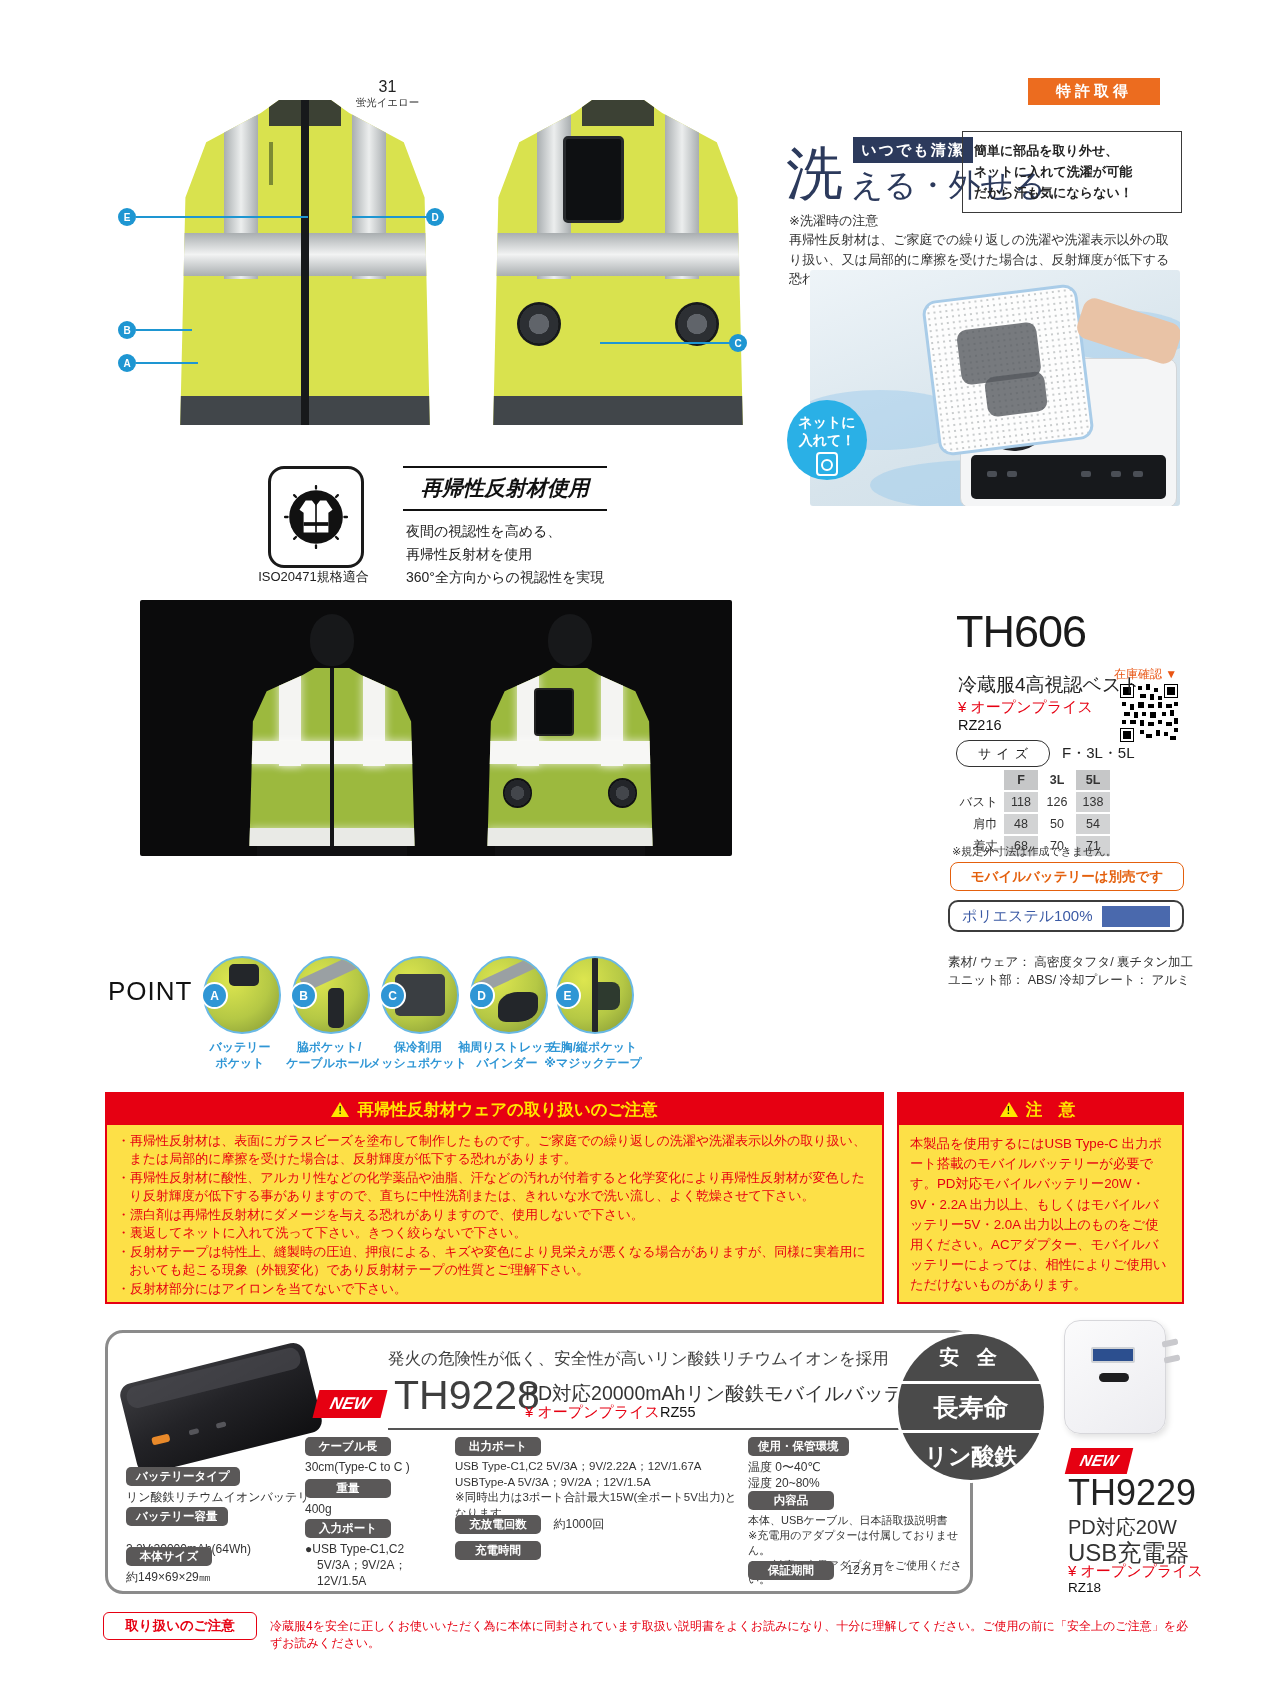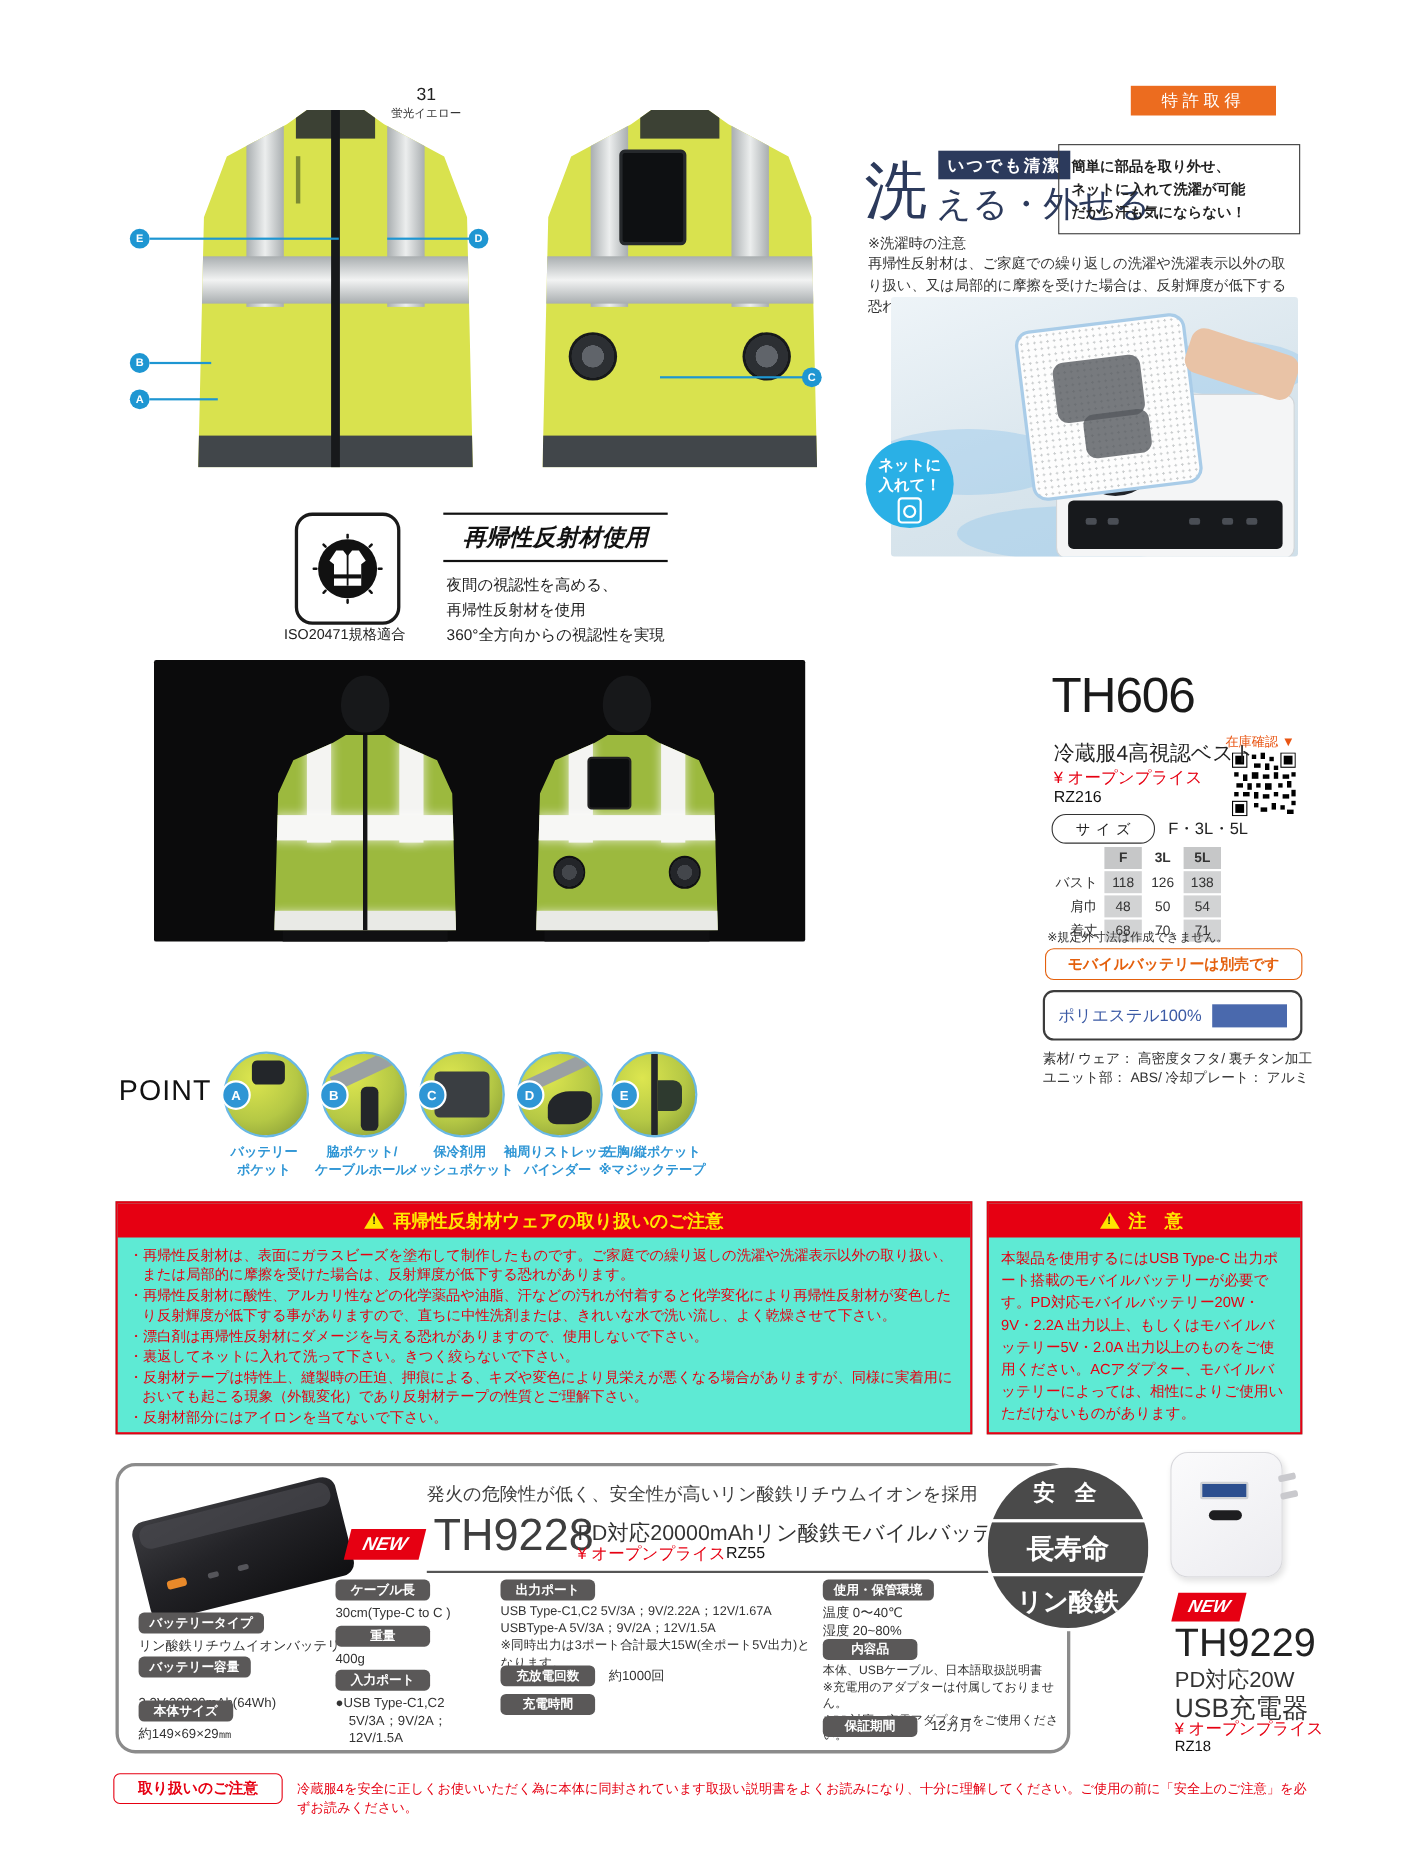--- a/index.html
+++ b/index.html
@@ -24,21 +24,21 @@
   .device{left:29%;top:11%;width:21%;height:25%;background:#0e1012;border:3px solid #26292c;border-radius:5px}
   .fan{width:17%;aspect-ratio:1;border-radius:50%;top:62%;
        background:radial-gradient(circle,#60646a 32%,#2c2f33 33% 62%,#17191b 63%)}
   .fan.l{left:11%}.fan.r{right:11%}
 
   .callout-dot{position:absolute;width:18px;height:18px;border-radius:50%;background:#1e96d2;color:#fff;
         font-size:10px;font-weight:bold;display:flex;align-items:center;justify-content:center;z-index:3}
   .callout-line{position:absolute;height:1.5px;background:#1e96d2;z-index:2}
 
   
-  .patent{background:#ec6c1f;color:#fff;font-size:15px;font-weight:normal;letter-spacing:4px;
+  .patent{background:#ec6c1f;color:#fff;font-size:15px;font-weight:bold;letter-spacing:4px;
           display:flex;align-items:center;justify-content:center}
   .navy{color:#2c3a5c}
   .clean-badge{background:#2c3a5c;color:#fff;font-size:15px;font-weight:bold;letter-spacing:2px;
                display:flex;align-items:center;justify-content:center}
   .info-box{border:1.5px solid #3a3a3a;padding:9px 11px;font-size:13px;font-weight:bold;line-height:1.6;color:#222}
 
   
   .washer{background:linear-gradient(160deg,#eef4f8,#d7e4ec 60%,#cfdfe9);border-radius:3px;overflow:hidden}
   .splash{position:absolute;background:rgba(150,200,235,.45);border-radius:50%}
   .machine{position:absolute;background:#f4f5f6;border-radius:10px;border:1px solid #d2d6d9}
@@ -96,21 +96,21 @@
   .chev{display:inline-block;width:15px;height:15px;border-top:7px solid #111;border-right:7px solid #111;transform:rotate(45deg)}
   .pcircle{position:absolute;width:74px;height:74px;border-radius:50%;border:2px solid #69b8e4;overflow:hidden;
            background:radial-gradient(circle at 35% 30%,#dde64f,#b5c845 55%,#7f9434)}
   .pgray{position:absolute;background:#9aa0a3;transform:rotate(-25deg)}
   .pdark{position:absolute;background:#23262a;border-radius:5px}
   .pletter{position:absolute;width:23px;height:23px;border-radius:50%;background:#2f96d5;border:2px solid #fff;
            color:#fff;font-size:12px;font-weight:bold;display:flex;align-items:center;justify-content:center;z-index:2}
   .pcap{position:absolute;width:110px;text-align:center;font-size:12px;font-weight:bold;color:#2f96d5;line-height:1.3}
 
   
-  .warnbox{position:absolute;border:2px solid #e60012;background:#5eead4}
+  .warnbox{position:absolute;border:2px solid #e60012;background:#fde047}
   .warnhead{height:31px;background:#e60012;color:#ffe600;font-size:16.5px;font-weight:bold;
             display:flex;align-items:center;justify-content:center;gap:8px}
   .warn-tri{width:0;height:0;border-left:9px solid transparent;border-right:9px solid transparent;
             border-bottom:15px solid #ffe600;position:relative}
   .warn-tri::after{content:"!";position:absolute;left:-2px;top:2.5px;color:#111;font-size:10px;font-weight:bold}
   .warnbody{padding:7px 10px;color:#e60012;font-size:13px;line-height:1.42}
   .bullet{text-indent:-.95em;padding-left:.95em}
 
   
   .bigbox{border:3px solid #8b8b8b;border-radius:18px;background:#fff}
@@ -345,21 +345,21 @@
   <div class="cell">50</div>
   <div class="cell shade">54</div>
 
   <div class="cell lab">着丈</div>
   <div class="cell shade">68</div>
   <div class="cell">70</div>
   <div class="cell shade">71</div>
 </div>
 <div class="abs" style="left:952px;top:844px;font-size:11px;color:#333">※規定外寸法は作成できません。</div>
 <div class="abs sep-pill" style="left:950px;top:862px;width:232px;height:27px">モバイルバッテリーは別売です</div>
-<div class="abs poly-box" style="left:948px;top:900px;width:236px;height:46px">
+<div class="abs poly-box" style="left:948px;top:900px;width:236px;height:32px">
   <span class="b" style="color:#3b5aa5;font-size:15px">ポリエステル100%</span>
   <span class="poly-bar"></span>
 </div>
 <div class="abs" style="left:948px;top:954px;font-size:12.5px;color:#333">素材/ ウェア： 高密度タフタ/ 裏チタン加工</div>
 <div class="abs" style="left:948px;top:972px;font-size:12.5px;color:#333">ユニット部： ABS/ 冷却プレート： アルミ</div>
 
 <div class="abs b" style="left:108px;top:976px;font-size:26px;color:#111;letter-spacing:1px">POINT</div>
 <span class="abs chev" style="left:218px;top:984px"></span>
 
 <div class="pcircle" style="left:203px;top:956px">

